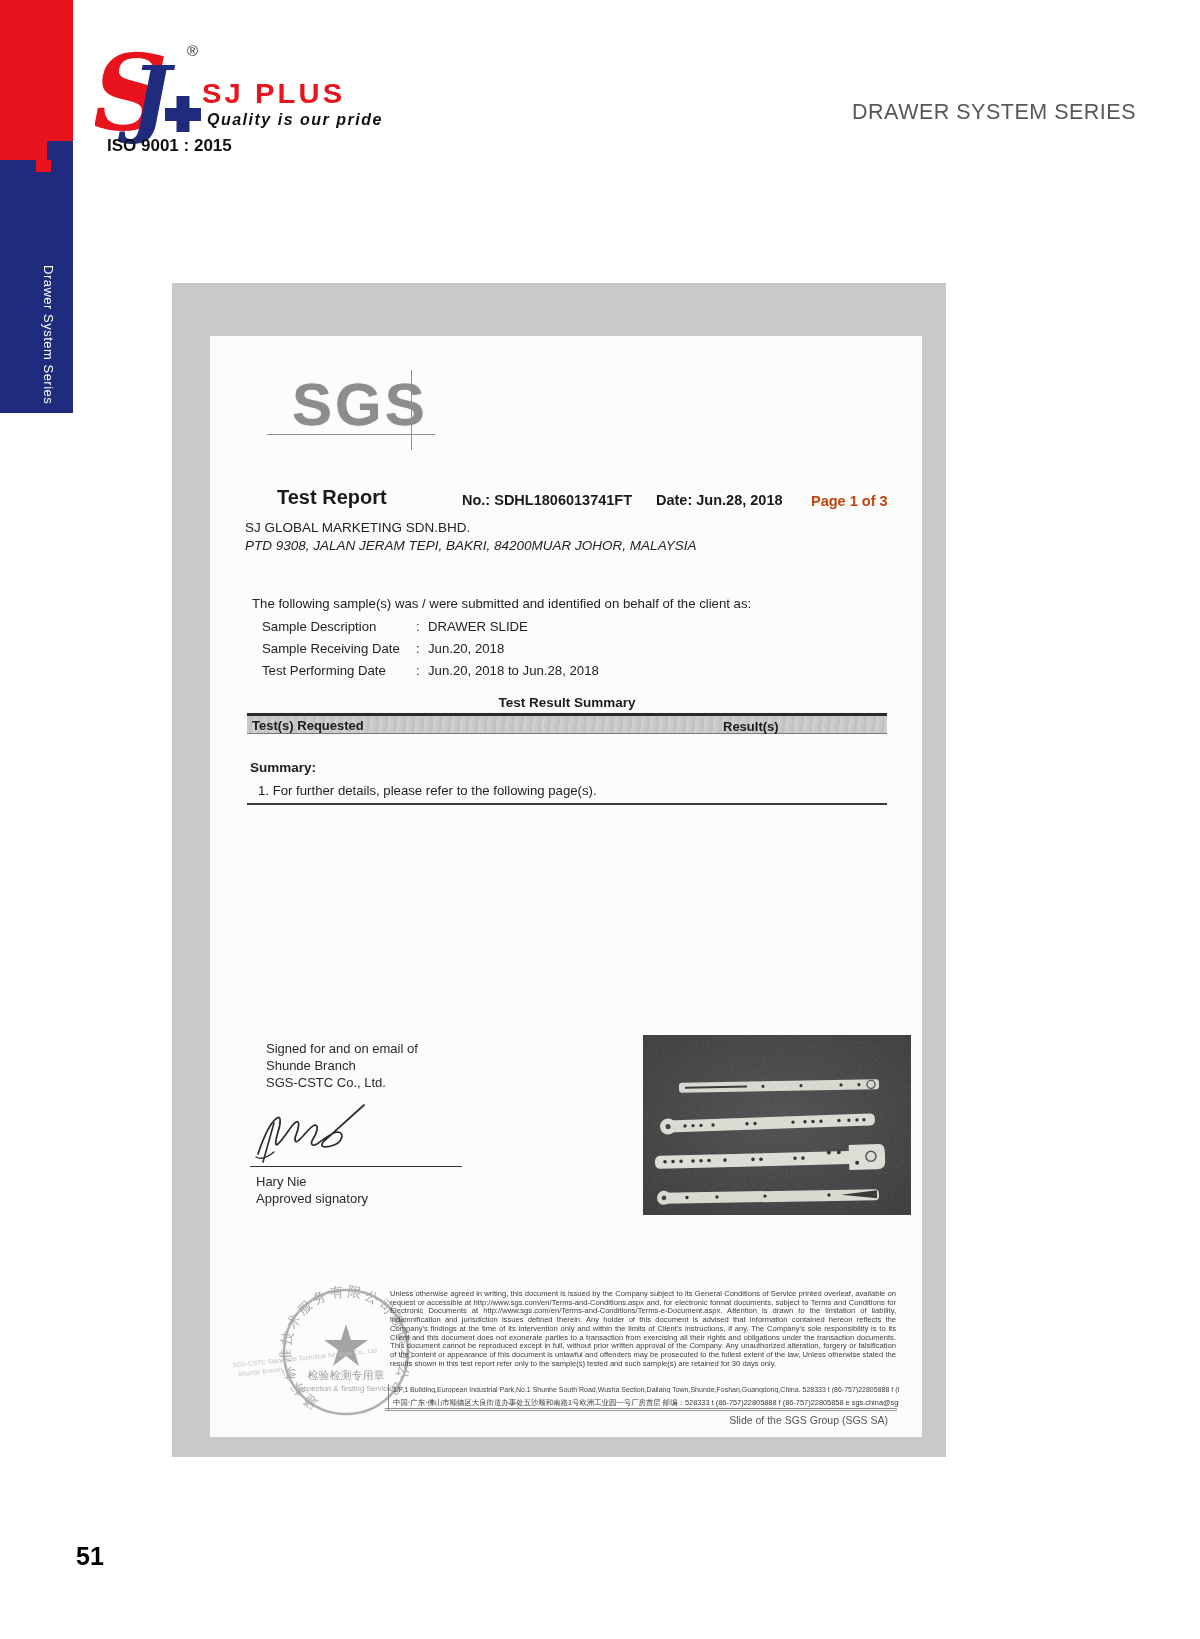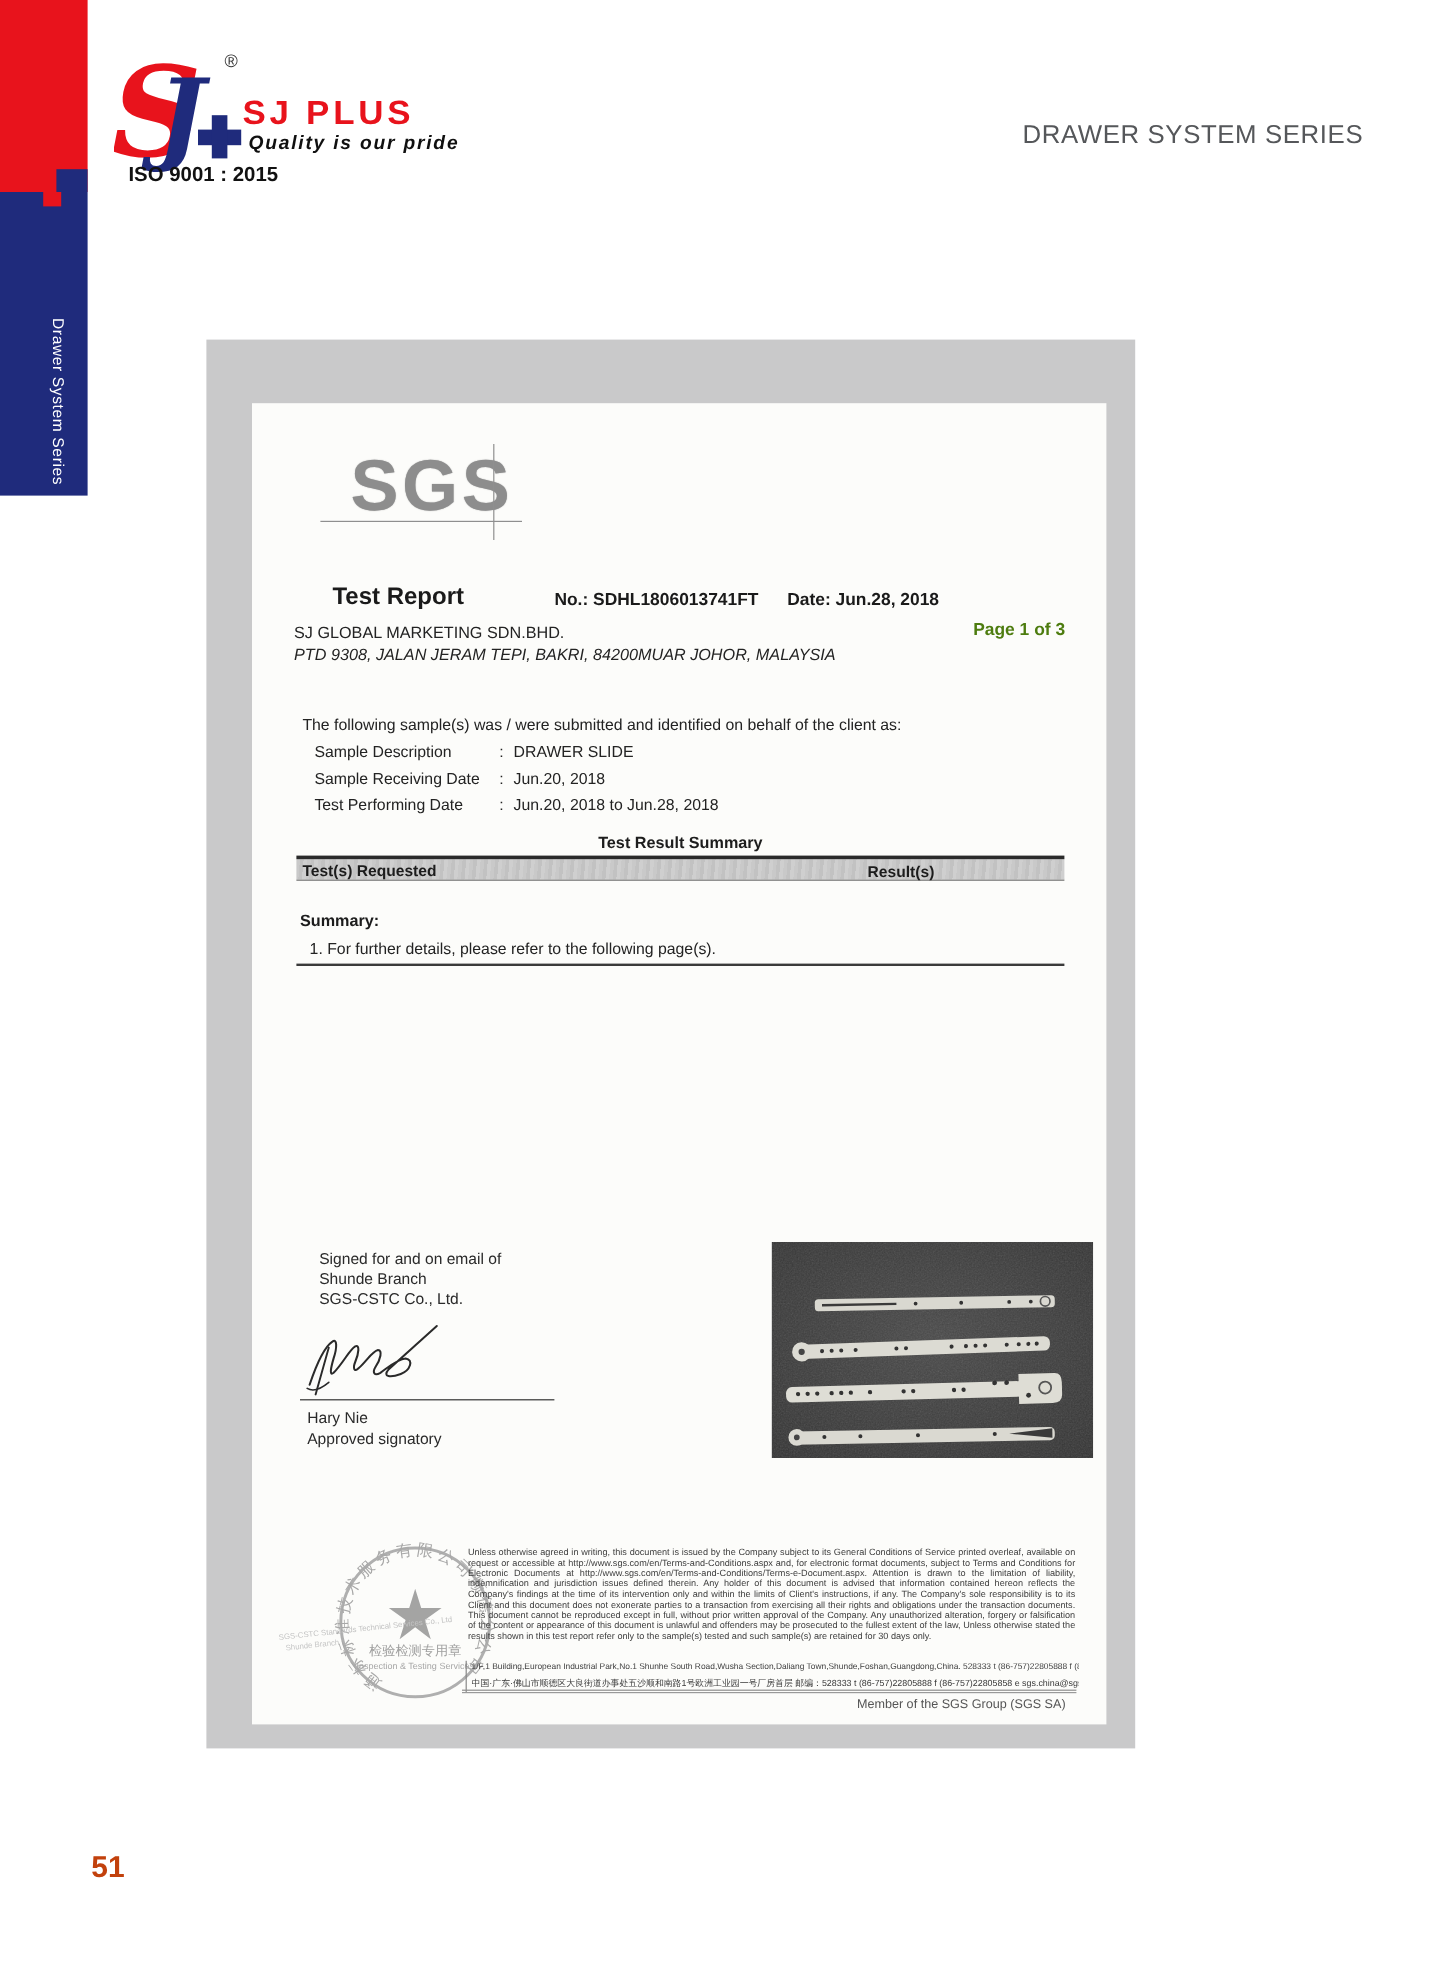--- a/index.html
+++ b/index.html
@@ -35,21 +35,21 @@
   
   .sgs-logo { left:82px; top:34px; font-size:60px; font-weight:bold; letter-spacing:3px;
               color:#8d8d8d; font-family:"Liberation Sans", sans-serif;
               text-shadow:0 0 1px #a5a5a5; }
   .crop-h { left:57px; top:98px; width:168px; height:0; border-top:1.5px solid #8f8f8f; }
   .crop-v { left:201px; top:34px; width:0; height:80px; border-left:1.5px solid #8f8f8f; }
 
   .rpt-title { left:67px; top:150px; font-size:20px; font-weight:bold; color:#1a1a1a; }
   .rpt-no    { left:252px; top:156px; font-size:14.5px; font-weight:bold; color:#1a1a1a; }
   .rpt-date  { left:446px; top:156px; font-size:14.5px; font-weight:bold; color:#1a1a1a; }
-  .rpt-page  { left:601px; top:157px; font-size:14.5px; font-weight:bold; color:#4d7c0f;margin-top:24px; }
+  .rpt-page  { left:601px; top:157px; font-size:14.5px; font-weight:bold; color:#c2410c; }
 
   .client-name { left:35px; top:184px; font-size:13.5px; color:#232323; }
   .client-addr { left:35px; top:202px; font-size:13.5px; color:#232323;font-style:italic; }
 
   .intro { left:42px; top:260px; font-size:13.2px; color:#232323; }
   .srow-label { font-size:13.2px; color:#232323; }
   .srow-sep   { font-size:13.2px; color:#232323; }
   .srow-val   { font-size:13.2px; color:#232323; }
 
   .tbl-title { left:37px; top:359px; width:640px; text-align:center; font-size:13.5px;
@@ -85,21 +85,21 @@
   .legal { left:180px; top:954px; width:506px; font-size:7.6px; line-height:8.7px;
            text-align:justify; color:#3d3d3d; }
   .attention { left:180px; top:1030px; width:506px; font-size:7.8px; line-height:9px; color:#4e4e4e; }
   .addr-en { left:183px; top:1050px; width:506px; font-size:7px; color:#3f3f3f; white-space:nowrap; overflow:hidden; }
   .addr-cn { left:183px; top:1062px; width:506px; font-size:7.4px; color:#3a3a3a; white-space:nowrap; overflow:hidden; }
   .addr-bar { left:178px; top:1048px; width:0; height:26px; border-left:1px solid #888; }
   .foot-rule { left:175px; top:1072px; width:512px; height:3px;
                border-top:1px solid #8e8e8e; border-bottom:1px solid #9a9a9a; }
   .member { left:408px; top:1078px; width:270px; text-align:right; font-size:10.5px; color:#555; }
 
-  .page-num { left:76px; top:1542px; font-size:25px; font-weight:bold; color:#c2410c; }
+  .page-num { left:76px; top:1542px; font-size:25px; font-weight:bold; color:#000000; }
 </style>
 </head>
 <body>
 
 <div class="page">
 
   <div class="abs band-red"></div>
   <div class="abs band-notch"></div>
   <div class="abs band-blue"></div>
   <div class="abs band-step"></div>
@@ -257,17 +257,17 @@
       <text x="76" y="115" text-anchor="middle" font-size="7.5" fill="#979797">Inspection &amp; Testing Services</text>
     </svg>
     <div class="abs stamp-faint1">SGS-CSTC Standards Technical Services Co., Ltd</div>
     <div class="abs stamp-faint2">Shunde Branch</div>
 
     <div class="abs legal">Unless otherwise agreed in writing, this document is issued by the Company subject to its General Conditions of Service printed overleaf, available on request or accessible at http://www.sgs.com/en/Terms-and-Conditions.aspx and, for electronic format documents, subject to Terms and Conditions for Electronic Documents at http://www.sgs.com/en/Terms-and-Conditions/Terms-e-Document.aspx. Attention is drawn to the limitation of liability, indemnification and jurisdiction issues defined therein. Any holder of this document is advised that information contained hereon reflects the Company's findings at the time of its intervention only and within the limits of Client's instructions, if any. The Company's sole responsibility is to its Client and this document does not exonerate parties to a transaction from exercising all their rights and obligations under the transaction documents. This document cannot be reproduced except in full, without prior written approval of the Company. Any unauthorized alteration, forgery or falsification of the content or appearance of this document is unlawful and offenders may be prosecuted to the fullest extent of the law, Unless otherwise stated the results shown in this test report refer only to the sample(s) tested and such sample(s) are retained for 30 days only.</div>
     <div class="abs addr-bar"></div>
     <div class="abs addr-en">1/F,1 Building,European Industrial Park,No.1 Shunhe South Road,Wusha Section,Daliang Town,Shunde,Foshan,Guangdong,China. 528333   t (86-757)22805888   f (86-757)22805858 · www.sgsgroup.com.cn</div>
     <div class="abs addr-cn">中国·广东·佛山市顺德区大良街道办事处五沙顺和南路1号欧洲工业园一号厂房首层 邮编：528333   t (86-757)22805888   f (86-757)22805858   e sgs.china@sgs.com</div>
     <div class="abs foot-rule"></div>
-    <div class="abs member">Member of the SGS Group (SGS SA)</div>
+    <div class="abs member">Slide of the SGS Group (SGS SA)</div>
   </div>
 
   <div class="abs page-num">51</div>
 </div>
 
 </body></html>

